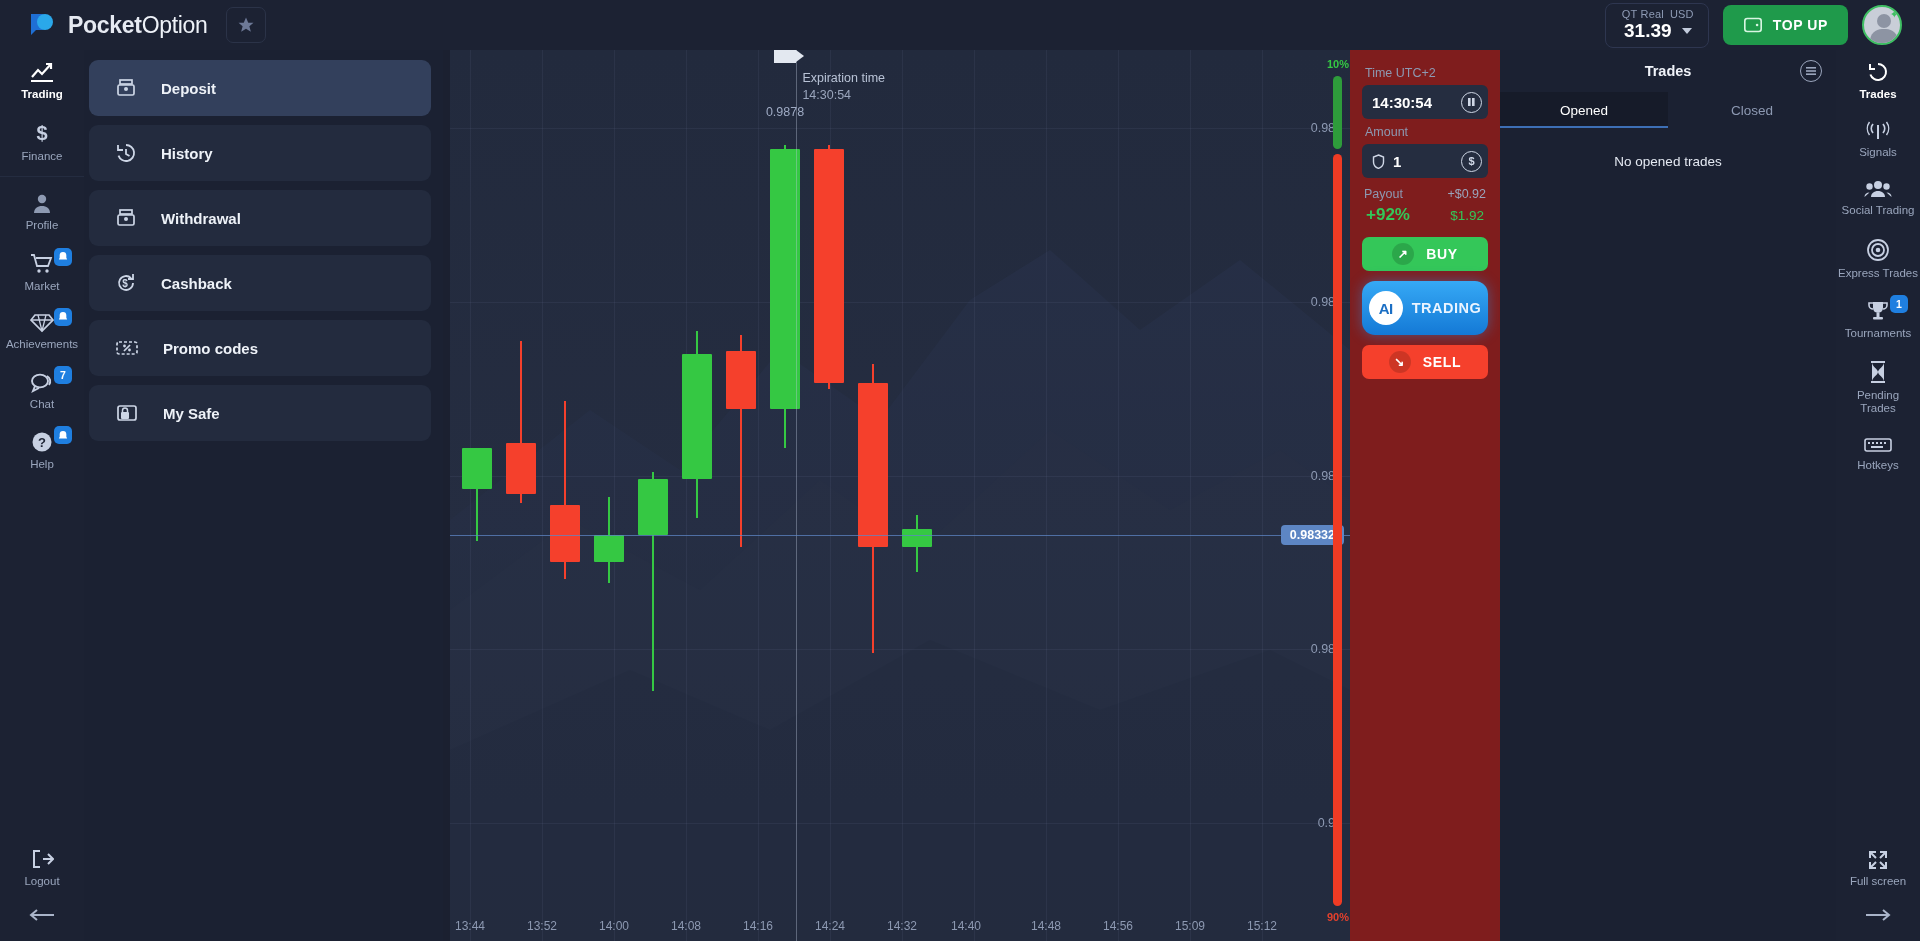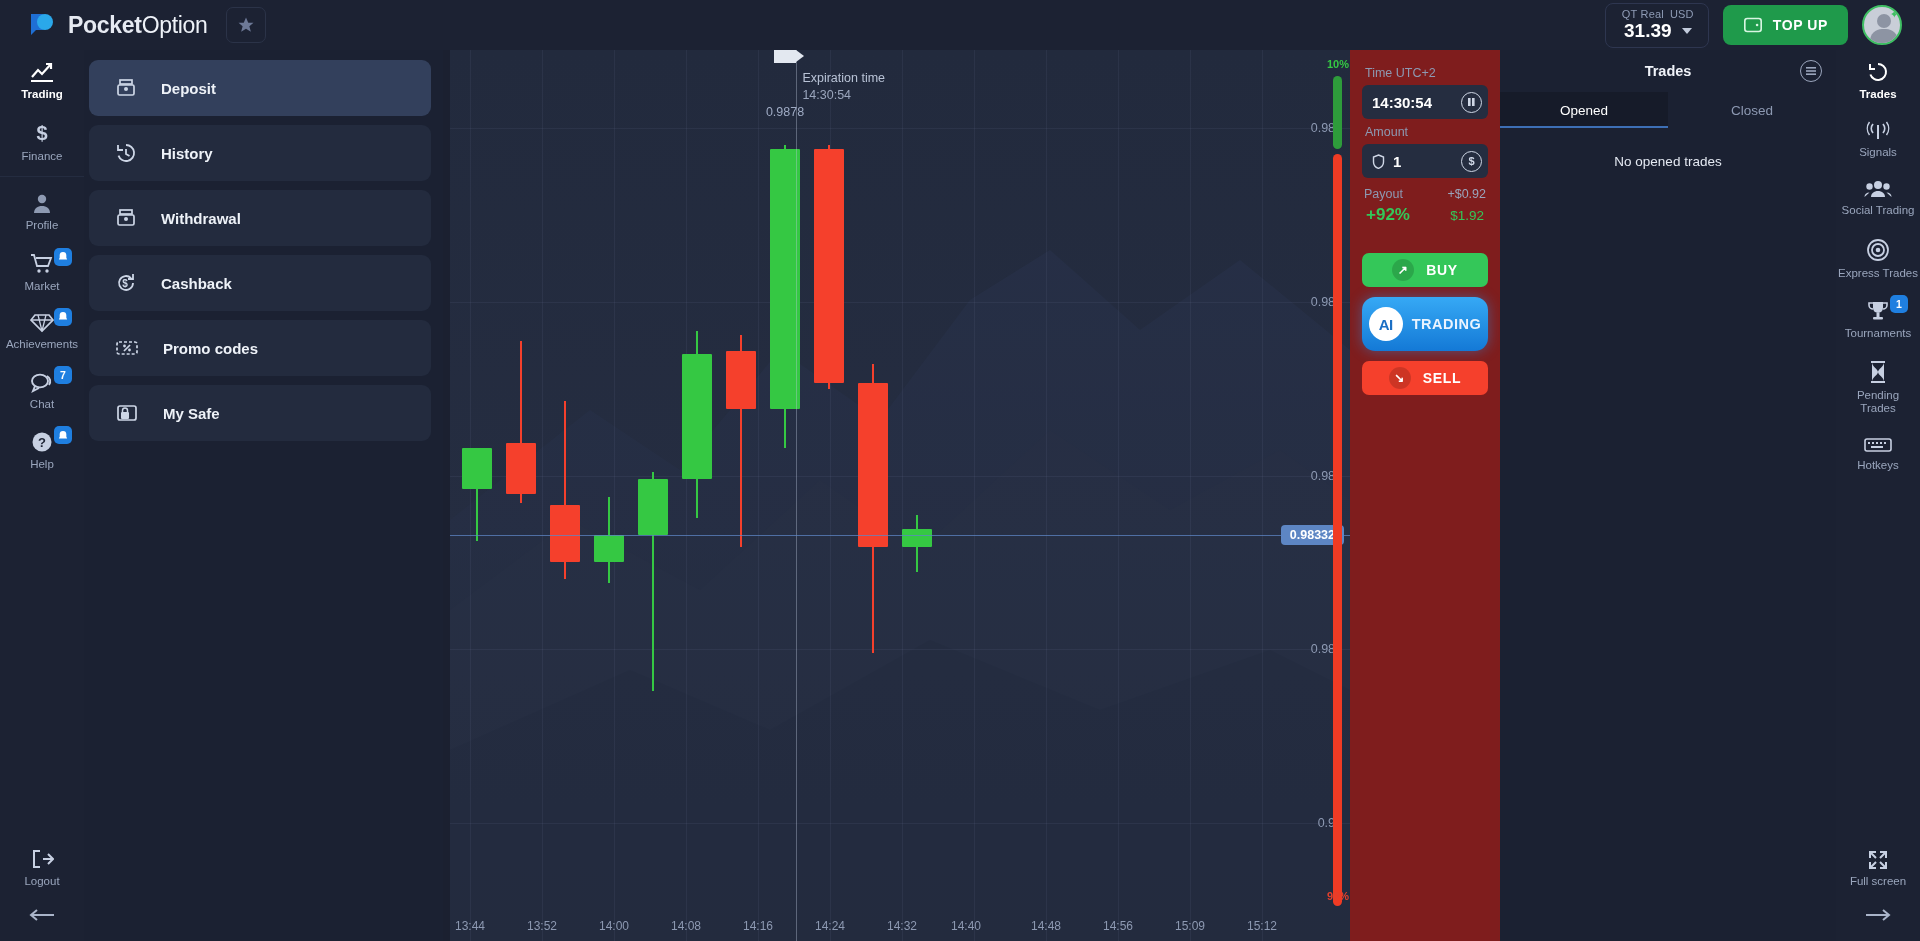--- a/index.html
+++ b/index.html
@@ -132,21 +132,21 @@
     cursor: pointer;
   }
   .tp-field .v { font-size: 15px; font-weight: 700; color: #fff; }
   .tp-circle {
     width: 21px; height: 21px; border-radius: 50%; border: 1.6px solid #cfd7e6;
     display: flex; align-items: center; justify-content: center; color: #cfd7e6; font-size: 11px; font-weight: 700;
   }
   .payout-row { display: flex; justify-content: space-between; align-items: baseline; margin: 9px 2px 4px; }
   .payout-row .l { font-size: 12.5px; color: #8d99b2; }
   .payout-row .r { font-size: 12.5px; color: #9aa5bc; }
-  .payout-box { display: flex; justify-content: space-between; align-items: baseline; padding: 0 4px; margin-bottom: 28px; gap: 28px; }
+  .payout-box { display: flex; justify-content: space-between; align-items: baseline; padding: 0 4px; margin-bottom: 12px; gap: 28px; }
   .payout-pct { font-size: 17px; font-weight: 700; color: #34c759; }
   .payout-amt { font-size: 13.5px; color: #34c759; }
   .btn-trade {
     height: 34px; border-radius: 7px; display: flex; align-items: center; justify-content: center;
     gap: 12px; font-size: 14px; font-weight: 700; letter-spacing: .7px; color: #fff; cursor: pointer;
     margin-bottom: 10px;
   }
   .btn-buy { background: #34c759; }
   .btn-sell { background: #f5402c; }
   .btn-ai {
@@ -497,21 +497,21 @@
     <div class="exp-time" id="exp-time" style="left: 352.4px; top: 38px;">14:30:54</div>
     <div class="high-label" id="high-label" style="left: 335px; top: 54.9792px;">0.9878</div>
     <div class="price-hline" id="price-hline" style="top: 484.646px;"></div>
     <div class="current-price" id="current-price" style="top: 484.646px;">0.98332</div>
   </div>
 
   <div class="gauge">
     <div class="gauge-label" style="top:8px;color:#35c843;">10%</div>
     <div class="gauge-bar" style="top:26px;height:73px;background:#2e9c3b;"></div>
     <div class="gauge-bar" style="top:104px;height:752px;background:#ef3b24;"></div>
-    <div class="gauge-label" style="top:840px;color:#e4402c;">90%</div>
+    <div class="gauge-label" style="top:861px;color:#e4402c;">90%</div>
   </div>
 
   <div class="trade-panel">
     <div class="tp-label">Time UTC+2</div>
     <div class="tp-field">
       <span class="v">14:30:54</span>
       <span class="tp-circle">
         <svg width="12" height="12" viewBox="0 0 12 12">
             <rect x="2" y="2" width="2.6" height="8" fill="#cfd7e6"></rect>
             <rect x="6" y="2" width="2.6" height="8" fill="#cfd7e6"></rect>

